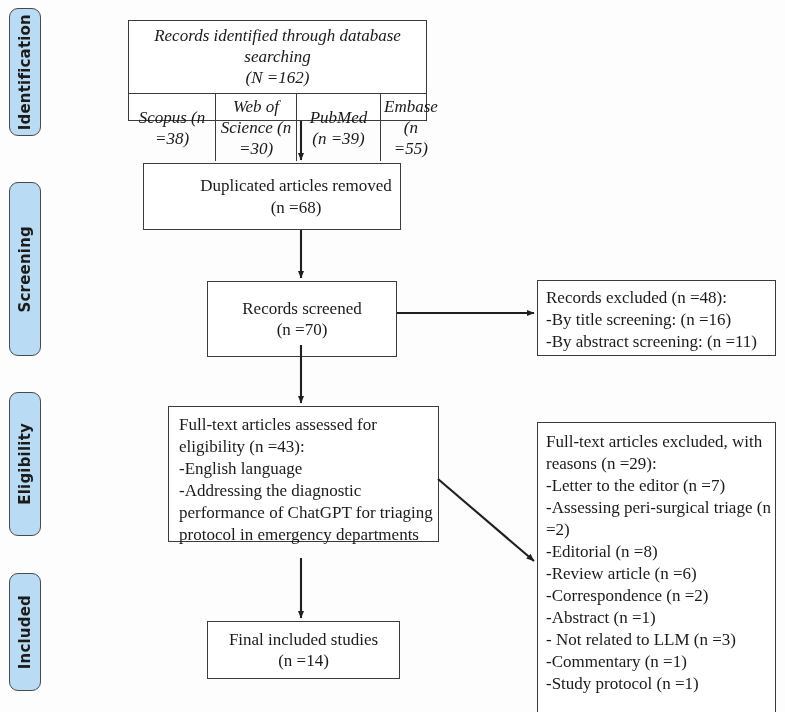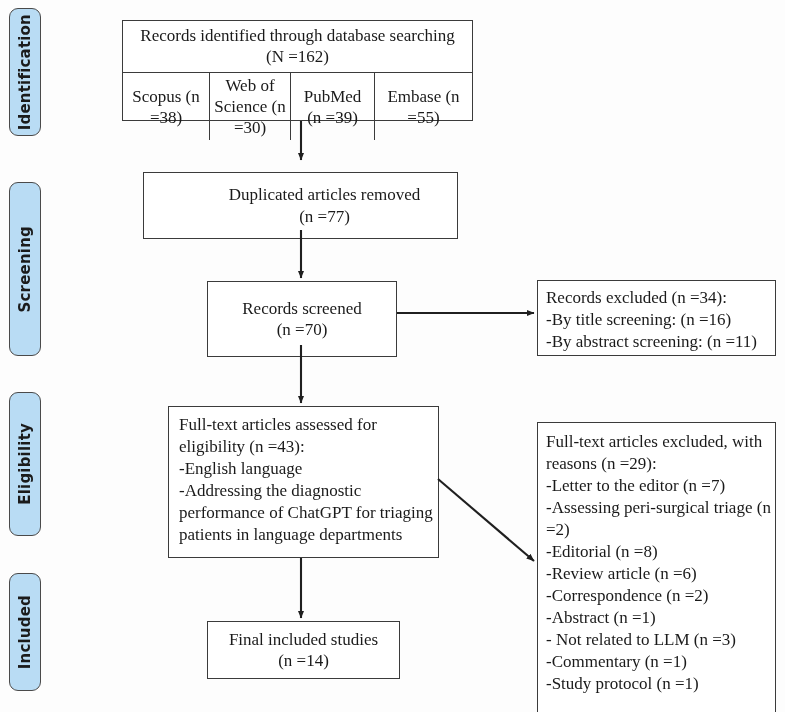--- a/index.html
+++ b/index.html
@@ -128,21 +128,21 @@
   </div>
 
   <div class="stage-pill" style="left:9px; top:392px; width:32px; height:144px;">
     <span class="stage-label">Eligibility</span>
   </div>
 
   <div class="stage-pill" style="left:9px; top:573px; width:32px; height:118px;">
     <span class="stage-label">Included</span>
   </div>
 
-  <div id="id-table" style="left:122px; top:20px; width:351px; height:101px;">
+  <div id="id-table" style="left:128px; top:20px; width:299px; height:101px;font-style:italic;">
 
     <div class="table-head">
       <div class="line">Records identified through database searching</div>
       <div class="line">(N =162)</div>
     </div>
 
     <div class="table-body">
 
       <div class="cell" style="flex:0 0 87px;">
         <div>
@@ -169,43 +169,43 @@
       <div class="cell">
         <div>
           <div class="line">Embase (n</div>
           <div class="line">=55)</div>
         </div>
       </div>
 
     </div>
   </div>
 
-  <div class="box box-centered" style="left:143px; top:172px; width:315px; height:67px;padding-left:48px;">
+  <div class="box box-centered" style="left:143px; top:163px; width:258px; height:67px;padding-left:48px;">
     <div class="line">Duplicated articles removed</div>
-    <div class="line">(n =77)</div>
+    <div class="line">(n =68)</div>
   </div>
 
   <div class="box box-centered" style="left:207px; top:281px; width:190px; height:76px;">
     <div class="line">Records screened</div>
     <div class="line">(n =70)</div>
   </div>
 
   <div class="box box-left" style="left:537px; top:280px; width:239px; height:76px; padding:6px 0 0 8px;">
-    <div class="line-tight">Records excluded (n =34):</div>
+    <div class="line-tight">Records excluded (n =48):</div>
     <div class="line-tight">-By title screening: (n =16)</div>
     <div class="line-tight">-By abstract screening: (n =11)</div>
   </div>
 
-  <div class="box box-left" style="left:168px; top:406px; width:271px; height:152px; padding:7px 0 0 10px;">
+  <div class="box box-left" style="left:168px; top:406px; width:271px; height:136px; padding:7px 0 0 10px;">
     <div class="line-tight">Full-text articles assessed for</div>
     <div class="line-tight">eligibility (n =43):</div>
     <div class="line-tight">-English language</div>
     <div class="line-tight">-Addressing the diagnostic</div>
     <div class="line-tight">performance of ChatGPT for triaging</div>
-    <div class="line-tight">patients in language departments</div>
+    <div class="line-tight">protocol in emergency departments</div>
   </div>
 
   <div class="box box-left" style="left:537px; top:422px; width:239px; height:328px; padding:8px 0 0 8px;">
     <div class="line-tight">Full-text articles excluded, with</div>
     <div class="line-tight">reasons (n =29):</div>
     <div class="line-tight">-Letter to the editor (n =7)</div>
     <div class="line-tight">-Assessing peri-surgical triage (n</div>
     <div class="line-tight">=2)</div>
     <div class="line-tight">-Editorial (n =8)</div>
     <div class="line-tight">-Review article (n =6)</div>

